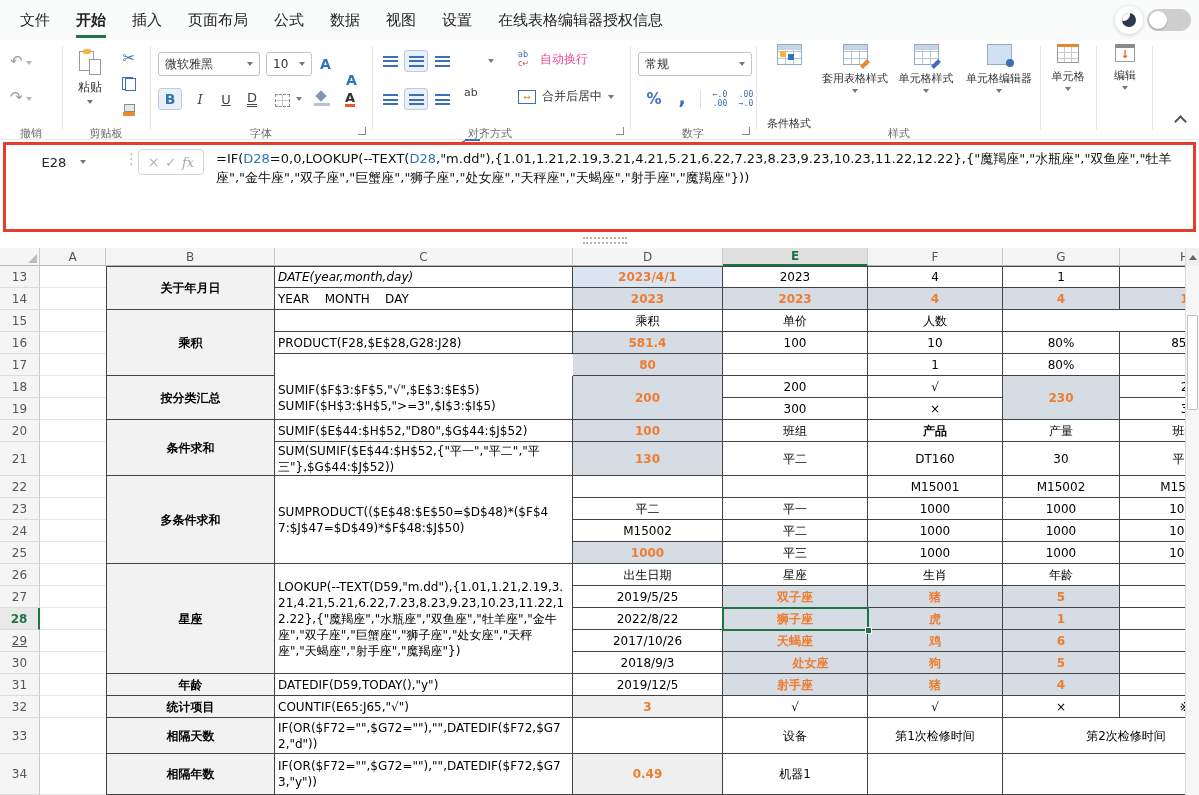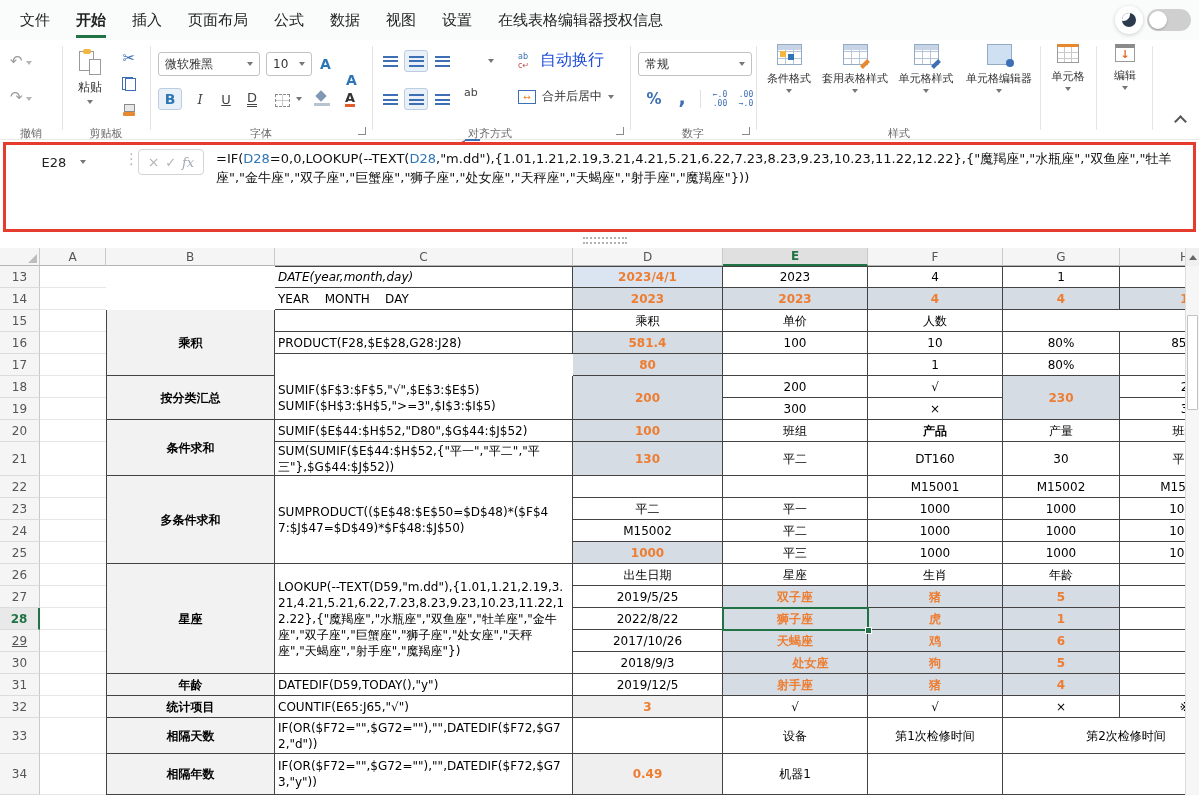--- a/index.html
+++ b/index.html
@@ -227,21 +227,21 @@
     <div class="iconbtn active" style="left:404px;top:10px;">
         <span class="lines"></span>
       </div>
     <div class="iconbtn" style="left:430px;top:10px;">
         <span class="lines"></span>
       </div>
     <div class="abs ab-icon" style="left:464px;top:14px;"><span>ab</span></div>
     <span class="caret abs" style="left:488px;top:19px;"></span>
     <div class="abs" style="left:518px;top:10px;display:flex;align-items:center;gap:6px;">
       <span class="wrap-icon"><span class="l1">ab</span><br><span class="l2">c↵</span></span>
-      <span style="font-size:16px;color:#1d4ed8;">自动换行</span>
+      <span style="font-size:12px;color:#ec4899;">自动换行</span>
     </div>
     <div class="iconbtn" style="left:378px;top:48px;">
         <span class="lines"></span>
       </div>
     <div class="iconbtn active" style="left:404px;top:48px;">
         <span class="lines"></span>
       </div>
     <div class="iconbtn" style="left:430px;top:48px;">
         <span class="lines"></span>
       </div>
@@ -279,21 +279,21 @@
       </div>
     <div class="iconbtn" style="left:734px;top:48px;">
         <span class="dec">.00
 →.0</span>
       </div>
     <div class="grplabel" style="left:630px;width:126px;">数字</div>
     <div class="launcher" style="left:742px;top:87px;"></div>
     <div class="vsep" style="left:756px;"></div>
 
     <div class="abs" style="left:758px;top:0;width:282px;height:100px;">
-        <div class="bigbtn" style="left: 0px; width: 62px;">
+        <div class="bigbtn" style="left: 0px; width: 62px; gap: 45px;">
           <span class="sty v1"></span>
           <span class="lab">条件格式</span>
           <span class="caret"></span>
         </div>
         <div class="bigbtn" style="left: 62px; width: 70px;">
           <span class="sty v2"></span>
           <span class="lab">套用表格样式</span>
           <span class="caret"></span>
         </div>
         <div class="bigbtn" style="left: 134px; width: 68px;">
@@ -388,20 +388,21 @@
       <div class="acell" style="left: 40px; top: 294px; width: 66px; height: 22px;"></div>
       <div class="acell" style="left: 40px; top: 316px; width: 66px; height: 22px;"></div>
       <div class="acell" style="left: 40px; top: 338px; width: 66px; height: 22px;"></div>
       <div class="acell" style="left: 40px; top: 360px; width: 66px; height: 22px;"></div>
       <div class="acell" style="left: 40px; top: 382px; width: 66px; height: 22px;"></div>
       <div class="acell" style="left: 40px; top: 404px; width: 66px; height: 22px;"></div>
       <div class="acell" style="left: 40px; top: 426px; width: 66px; height: 22px;"></div>
       <div class="acell" style="left: 40px; top: 448px; width: 66px; height: 22px;"></div>
       <div class="acell" style="left: 40px; top: 470px; width: 66px; height: 36px;"></div>
       <div class="acell" style="left: 40px; top: 506px; width: 66px; height: 41px;"></div>
+      <div class="cell b ct cl" style="left: 106px; top: 18px; width: 169px; height: 44px;">关于年月日</div>
       <div class="cell f ct" style="left: 275px; top: 18px; width: 298px; height: 22px; font-style: italic;">DATE(year,month,day)</div>
       <div class="cell o lb ct" style="left: 573px; top: 18px; width: 150px; height: 22px;">2023/4/1</div>
       <div class="cell ct" style="left: 723px; top: 18px; width: 145px; height: 22px;">2023</div>
       <div class="cell ct" style="left: 868px; top: 18px; width: 135px; height: 22px;">4</div>
       <div class="cell ct" style="left: 1003px; top: 18px; width: 117px; height: 22px;">1</div>
       <div class="cell ct" style="left: 1120px; top: 18px; width: 130px; height: 22px;"></div>
       <div class="cell f" style="left: 275px; top: 40px; width: 298px; height: 22px;">YEAR    MONTH    DAY</div>
       <div class="cell o bb" style="left: 573px; top: 40px; width: 150px; height: 22px;">2023</div>
       <div class="cell o bb" style="left: 723px; top: 40px; width: 145px; height: 22px;">2023</div>
       <div class="cell o bb" style="left: 868px; top: 40px; width: 135px; height: 22px;">4</div>

